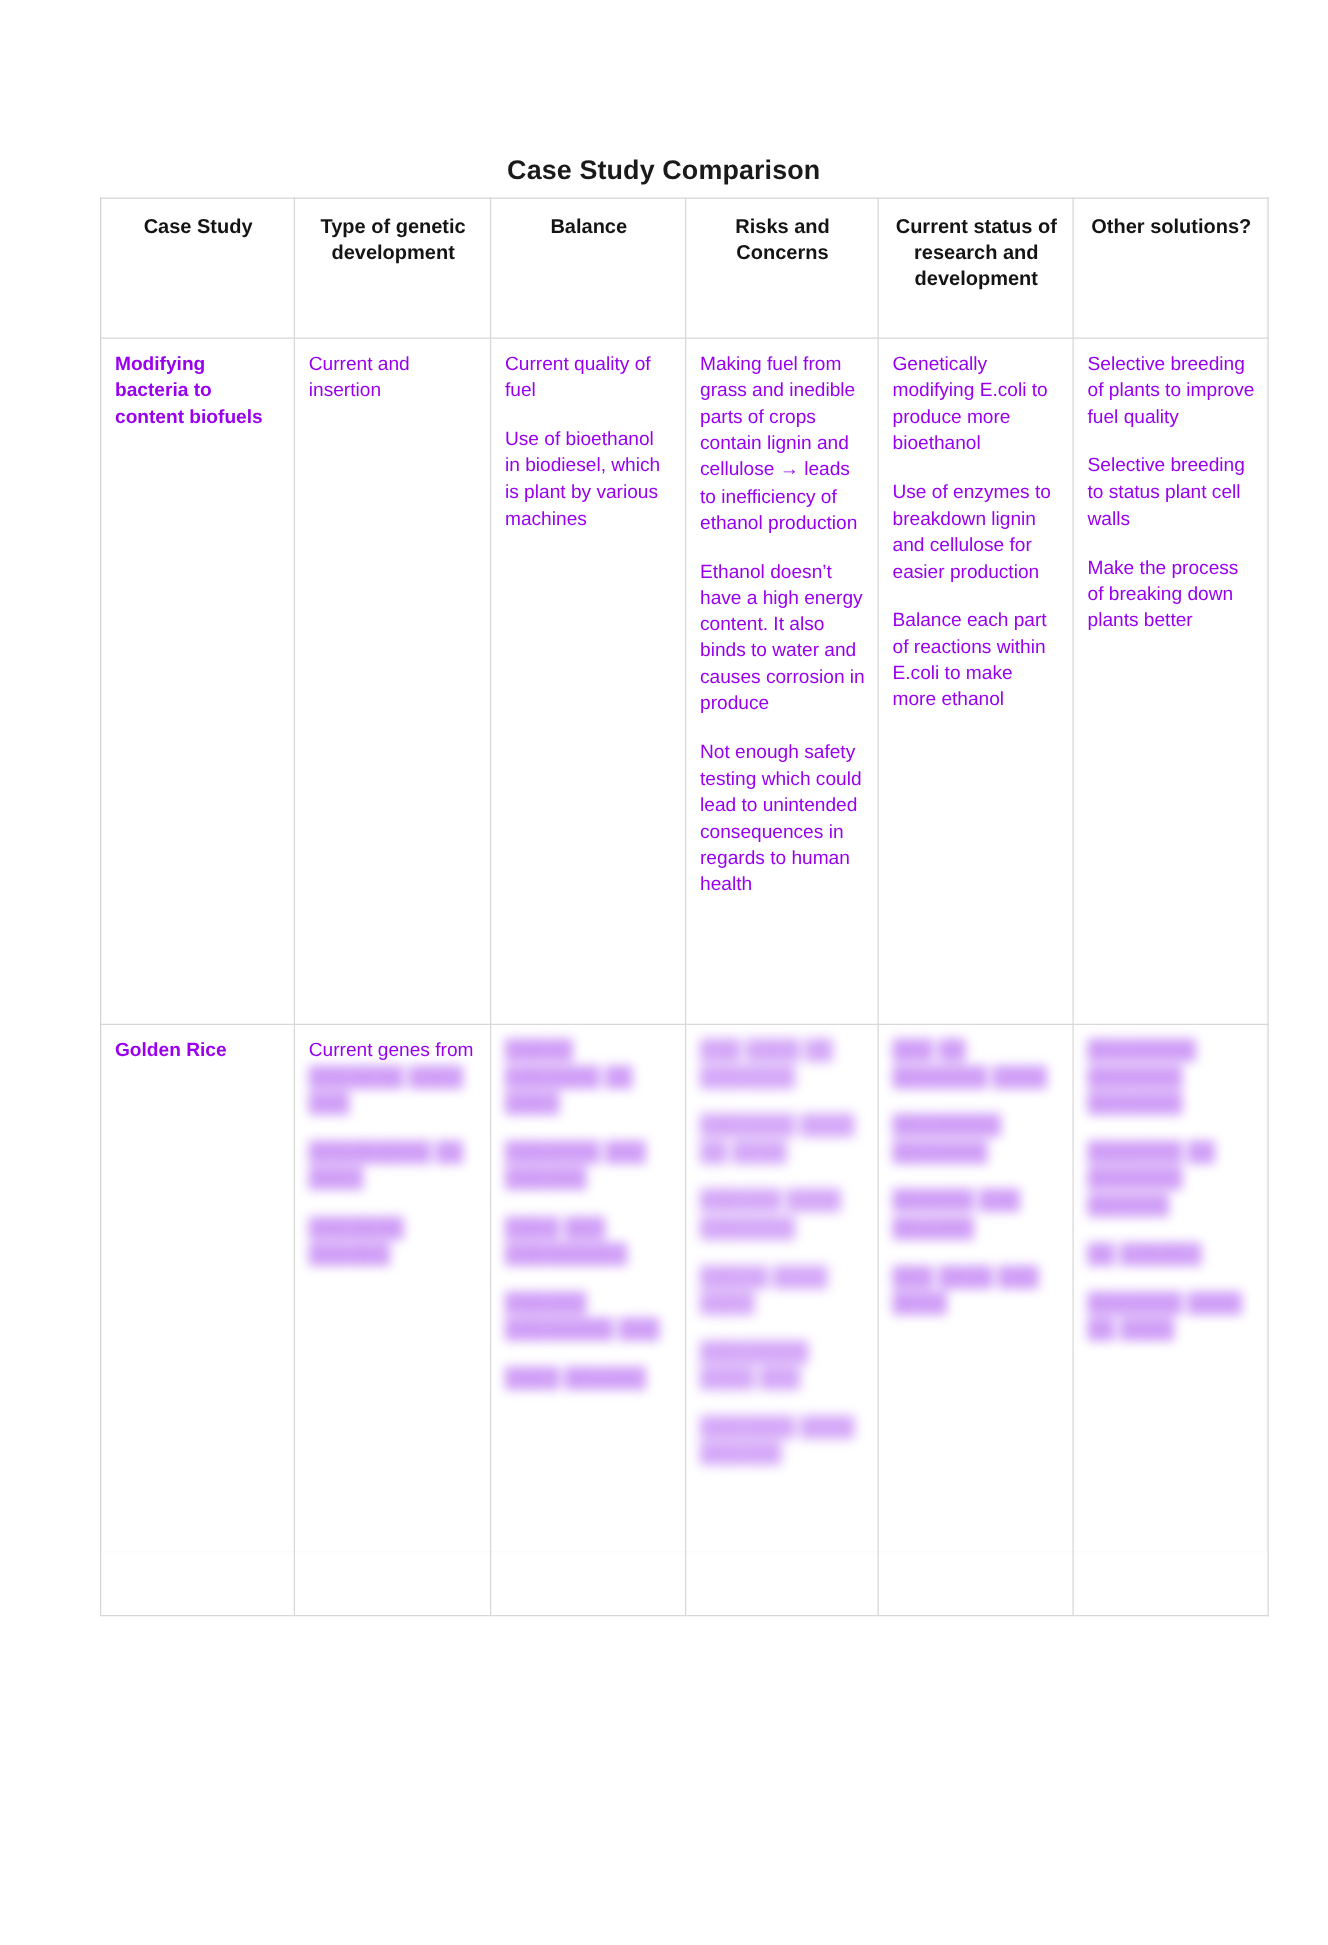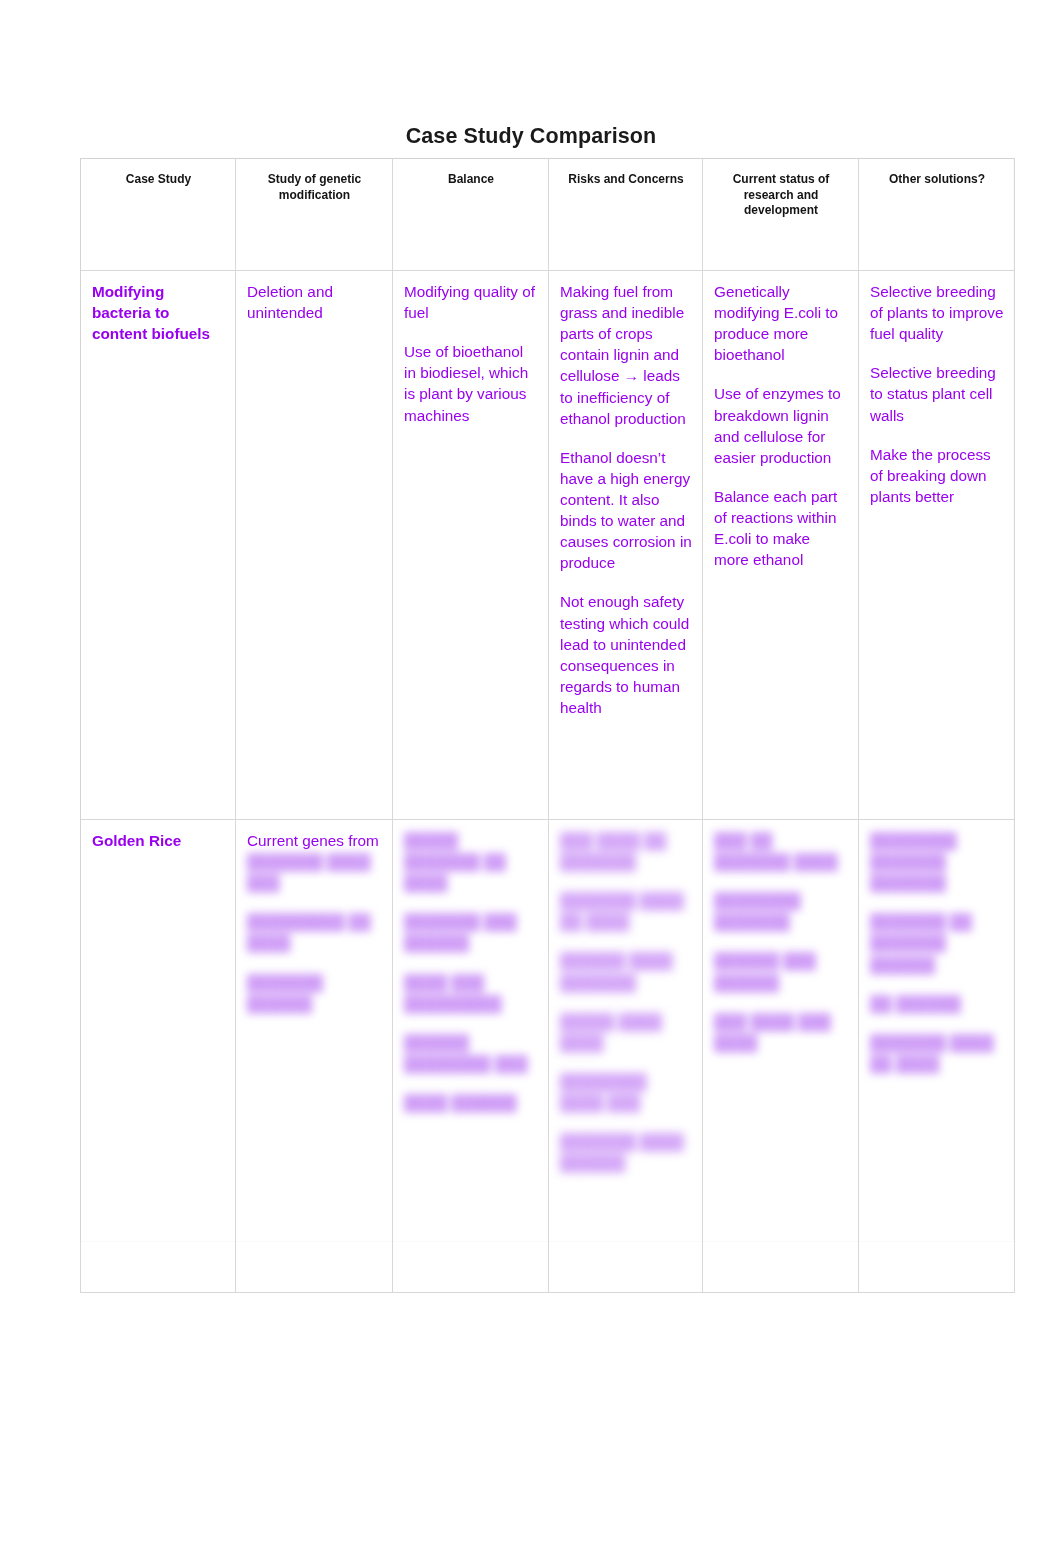--- a/index.html
+++ b/index.html
@@ -61,21 +61,21 @@
   table.cmp th,
   table.cmp td {
     border: 1px solid #d8d8d8;
     vertical-align: top;
     padding: 10px 10px 10px 11px;
     background: #ffffff;
   }
 
   table.cmp thead th {
     text-align: center;
-    font-size: 12px;
+    font-size: 16px;
     font-weight: bold;
     color: #141414;
     line-height: 1.30;
     height: 88px;
     vertical-align: top;
     padding-top: 13px;
   }
 
   table.cmp tbody td {
     font-size: 15.3px;
@@ -137,42 +137,42 @@
           <col class="c-type">
           <col class="c-ben">
         <col class="c-risk">
           <col class="c-stat">
           <col class="c-other">
       </colgroup>
 
       <thead>
         <tr>
           <th>Case Study</th>
-          <th>Study of genetic modification</th>
+          <th>Type of genetic development</th>
           <th>Balance</th>
           <th>Risks and Concerns</th>
           <th>Current status of research and development</th>
           <th>Other solutions?</th>
         </tr>
       </thead>
 
       <tbody>
 
         <tr class="row-biofuels">
 
           <td class="case-cell">
             <p class="para">Modifying bacteria to content biofuels</p>
           </td>
 
           <td>
-            <p class="para">Deletion and unintended</p>
-          </td>
-
-          <td>
-            <p class="para">Modifying quality of fuel</p>
+            <p class="para">Current and insertion</p>
+          </td>
+
+          <td>
+            <p class="para">Current quality of fuel</p>
             <p class="para">Use of bioethanol in biodiesel, which is plant by various machines</p>
           </td>
 
           <td>
             <p class="para">Making fuel from grass and inedible parts of crops contain lignin and cellulose → leads to inefficiency of ethanol production</p>
             <p class="para">Ethanol doesn’t have a high energy content. It also binds to water and causes corrosion in produce</p>
             <p class="para">Not enough safety testing which could lead to unintended consequences in regards to human health</p>
           </td>
 
           <td>

